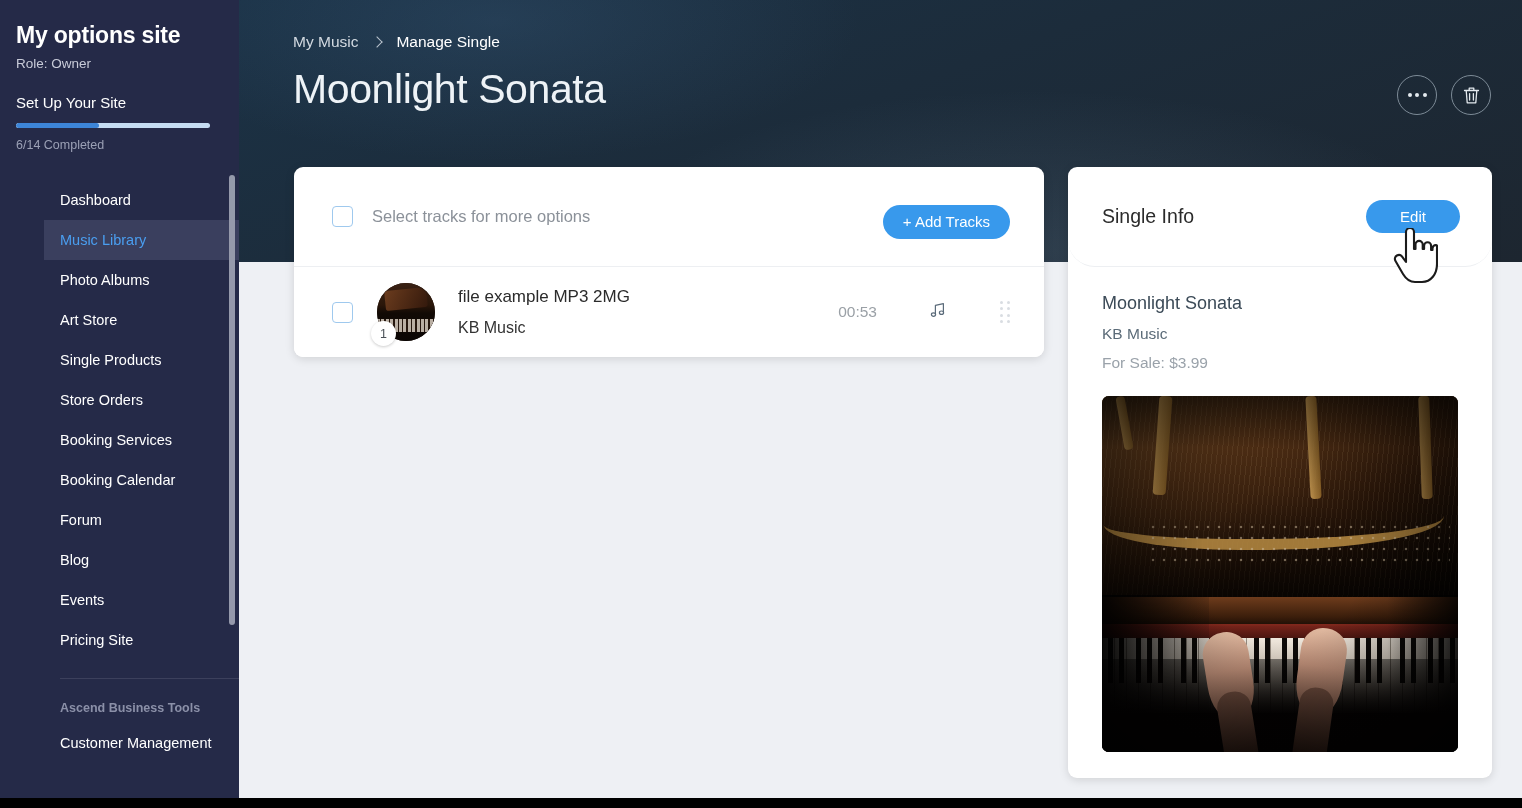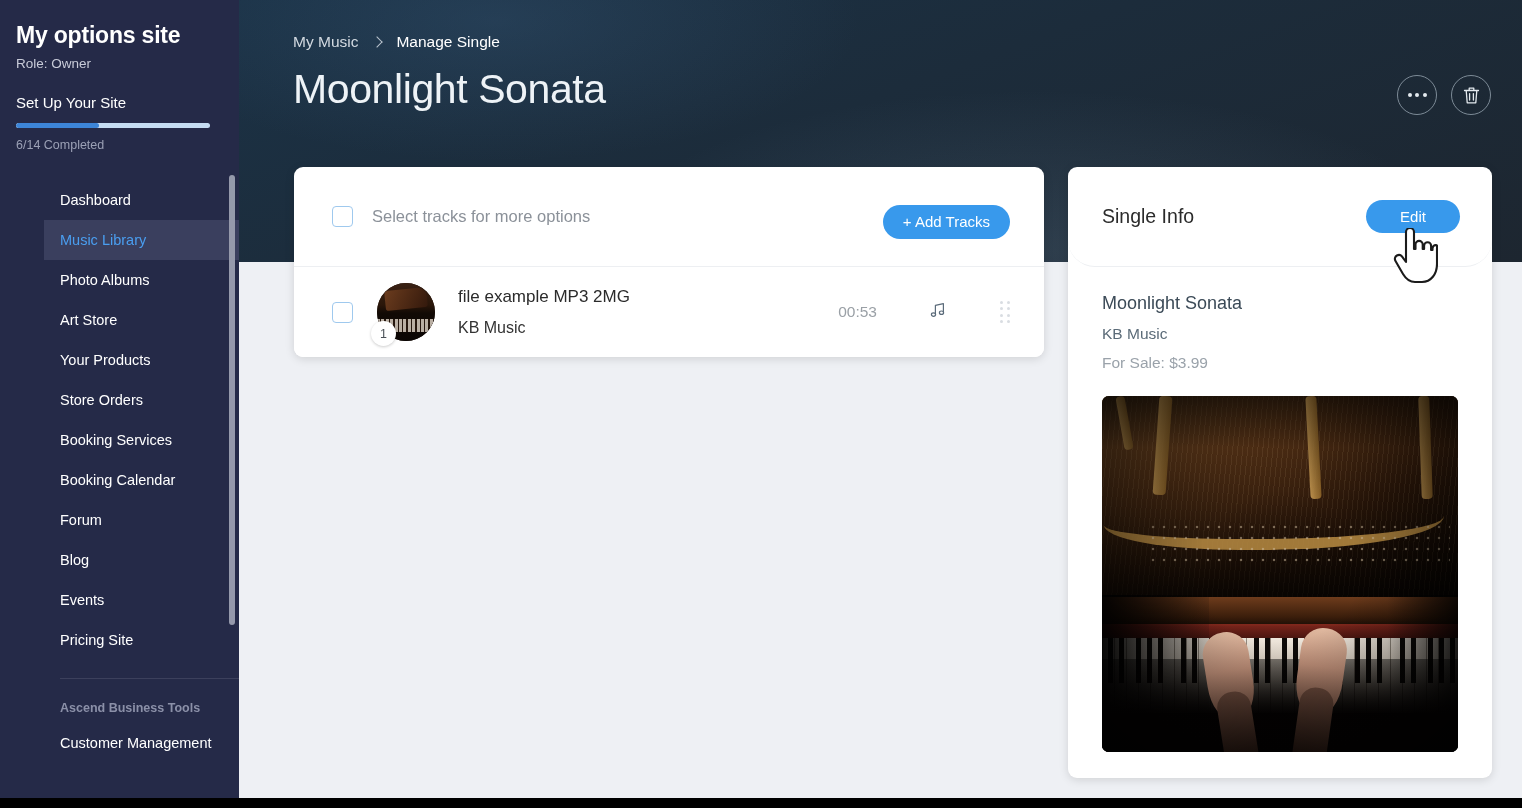--- a/index.html
+++ b/index.html
@@ -346,21 +346,21 @@
           <span class="lbl">Music Library</span>
         </div>
         <div class="nav-item">
           <span class="lbl">Photo Albums</span>
           <span class="chev"></span>
         </div>
         <div class="nav-item">
           <span class="lbl">Art Store</span>
         </div>
         <div class="nav-item">
-          <span class="lbl">Your Products</span>
+          <span class="lbl">Single Products</span>
           <span class="chev"></span>
         </div>
         <div class="nav-item">
           <span class="lbl">Store Orders</span>
           <span class="chev"></span>
         </div>
         <div class="nav-item">
           <span class="lbl">Booking Services</span>
         </div>
         <div class="nav-item">

